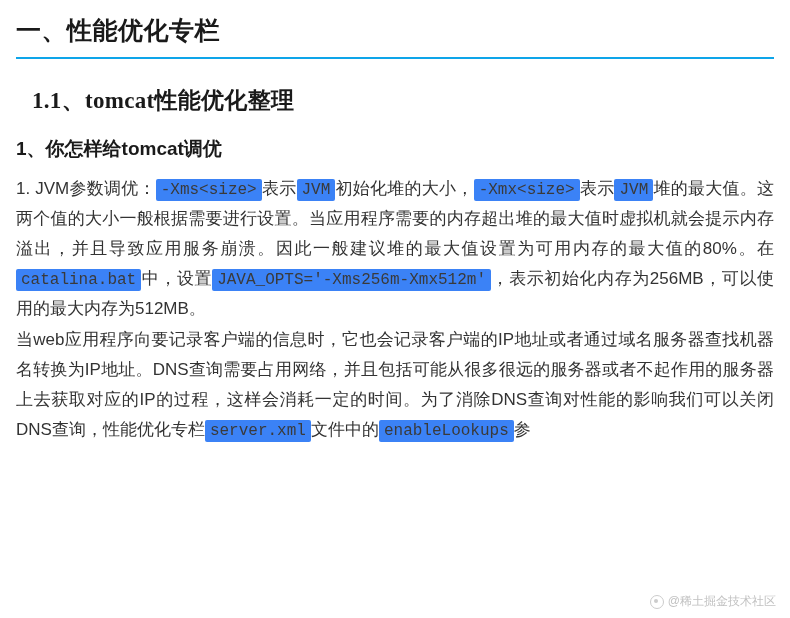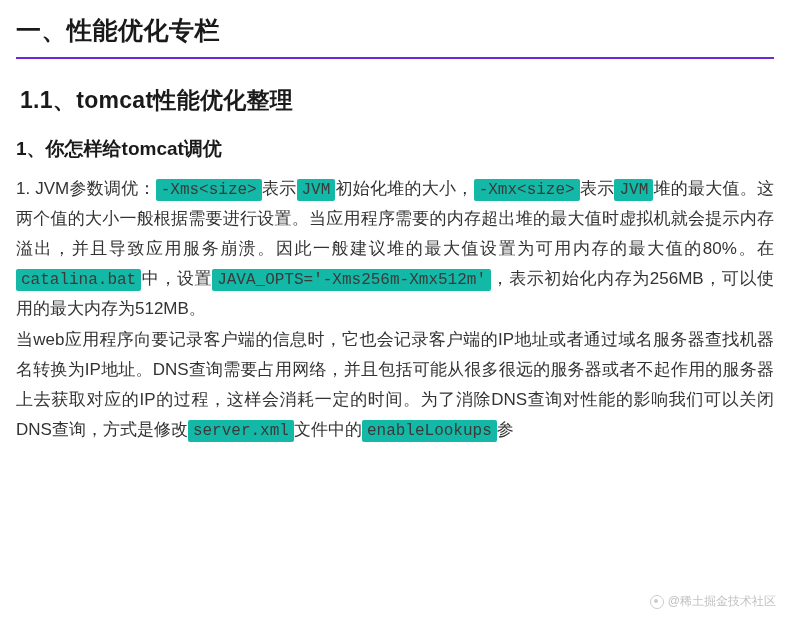--- a/index.html
+++ b/index.html
@@ -19,46 +19,47 @@
     padding: 8px 16px 0 16px;
     box-sizing: border-box;
     width: 790px;
   }
   h1.section-title {
     font-size: 25px;
     font-weight: bold;
     color: #1a1a1a;
     margin: 6px 0 4px 0;
     padding: 0 0 10px 0;
-    border-bottom: 2px solid #6d28d9;
+    border-bottom: 2px solid #0ea5e9;
     letter-spacing: 0.5px;
   }
   h2.sub-title {
     font-size: 23px;
     font-weight: bold;
     color: #1a1a1a;
-    margin: 26px 0 18px 4px;
+    margin: 26px 0 18px 16px;
     letter-spacing: 0.3px;
+    font-family: Liberation Serif, serif;
   }
   h3.sub-sub-title {
     font-size: 19px;
     font-weight: bold;
     color: #1a1a1a;
     margin: 20px 0 12px 0;
   }
   p.para {
     font-size: 17px;
     line-height: 1.75;
     margin: 0 0 2px 0;
     color: #333333;
     text-align: justify;
   }
   code.inline {
     font-family: "Liberation Mono", "DejaVu Sans Mono", monospace;
-    background: #14b8a6;
+    background: #3b82f6;
     color: #3a3a3a;
     font-size: 16px;
     padding: 2px 5px;
     border-radius: 2px;
     white-space: nowrap;
   }
   .watermark {
     position: absolute;
     right: 14px;
     bottom: 8px;
@@ -94,20 +95,20 @@
 
   <h1 class="section-title">一、性能优化专栏</h1>
 
   <h2 class="sub-title">1.1、tomcat性能优化整理</h2>
 
   <h3 class="sub-sub-title">1、你怎样给tomcat调优</h3>
 
   <p class="para"><span>1. JVM参数调优：</span><code class="inline">-Xms&lt;size&gt;</code><span>表示</span><code class="inline">JVM</code><span>初始化堆的大小，</span><code class="inline">-Xmx&lt;size&gt;</code><span>表示</span><code class="inline">JVM</code><span>堆的最大值。这两个值的大小一般根据需要进行设置。当应用程序需要的内存超出堆的最大值时虚拟机就会提示内存溢出，并且导致应用服务崩溃。因此一般建议堆的最大值设置为可用内存的最大值的80%。在</span><code class="inline">catalina.bat</code><span>中，设置</span><code class="inline">JAVA_OPTS='-Xms256m-Xmx512m'</code><span>，表示初始化内存为256MB，可以使用的最大内存为512MB。</span></p>
 
 
-  <p class="para"><span>当web应用程序向要记录客户端的信息时，它也会记录客户端的IP地址或者通过域名服务器查找机器名转换为IP地址。DNS查询需要占用网络，并且包括可能从很多很远的服务器或者不起作用的服务器上去获取对应的IP的过程，这样会消耗一定的时间。为了消除DNS查询对性能的影响我们可以关闭DNS查询，方式是修改</span><code class="inline">server.xml</code><span>文件中的</span><code class="inline">enableLookups</code><span>参</span></p>
+  <p class="para"><span>当web应用程序向要记录客户端的信息时，它也会记录客户端的IP地址或者通过域名服务器查找机器名转换为IP地址。DNS查询需要占用网络，并且包括可能从很多很远的服务器或者不起作用的服务器上去获取对应的IP的过程，这样会消耗一定的时间。为了消除DNS查询对性能的影响我们可以关闭DNS查询，性能优化专栏</span><code class="inline">server.xml</code><span>文件中的</span><code class="inline">enableLookups</code><span>参</span></p>
 
 </div>
 
 <div class="watermark">
   <span class="wm-logo"></span>
   <span>@稀土掘金技术社区</span>
 </div>
 
 </body></html>

